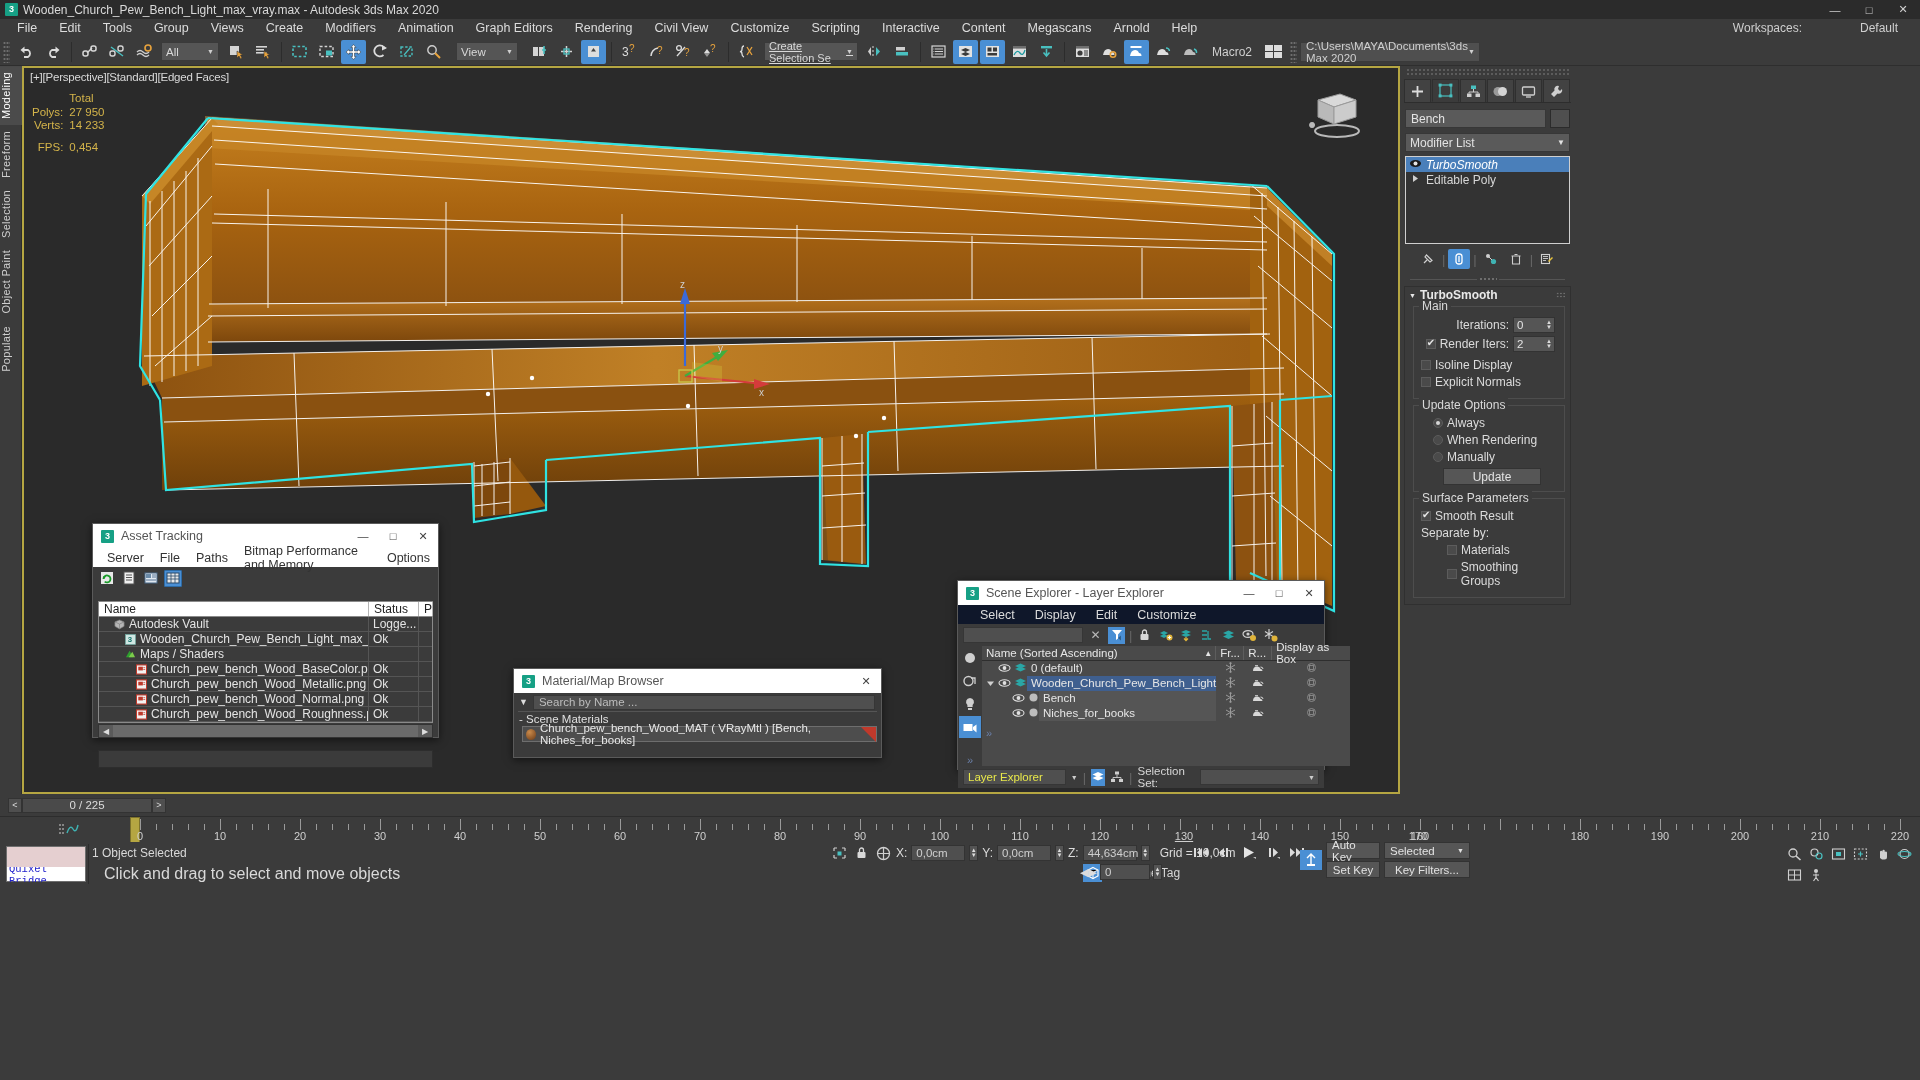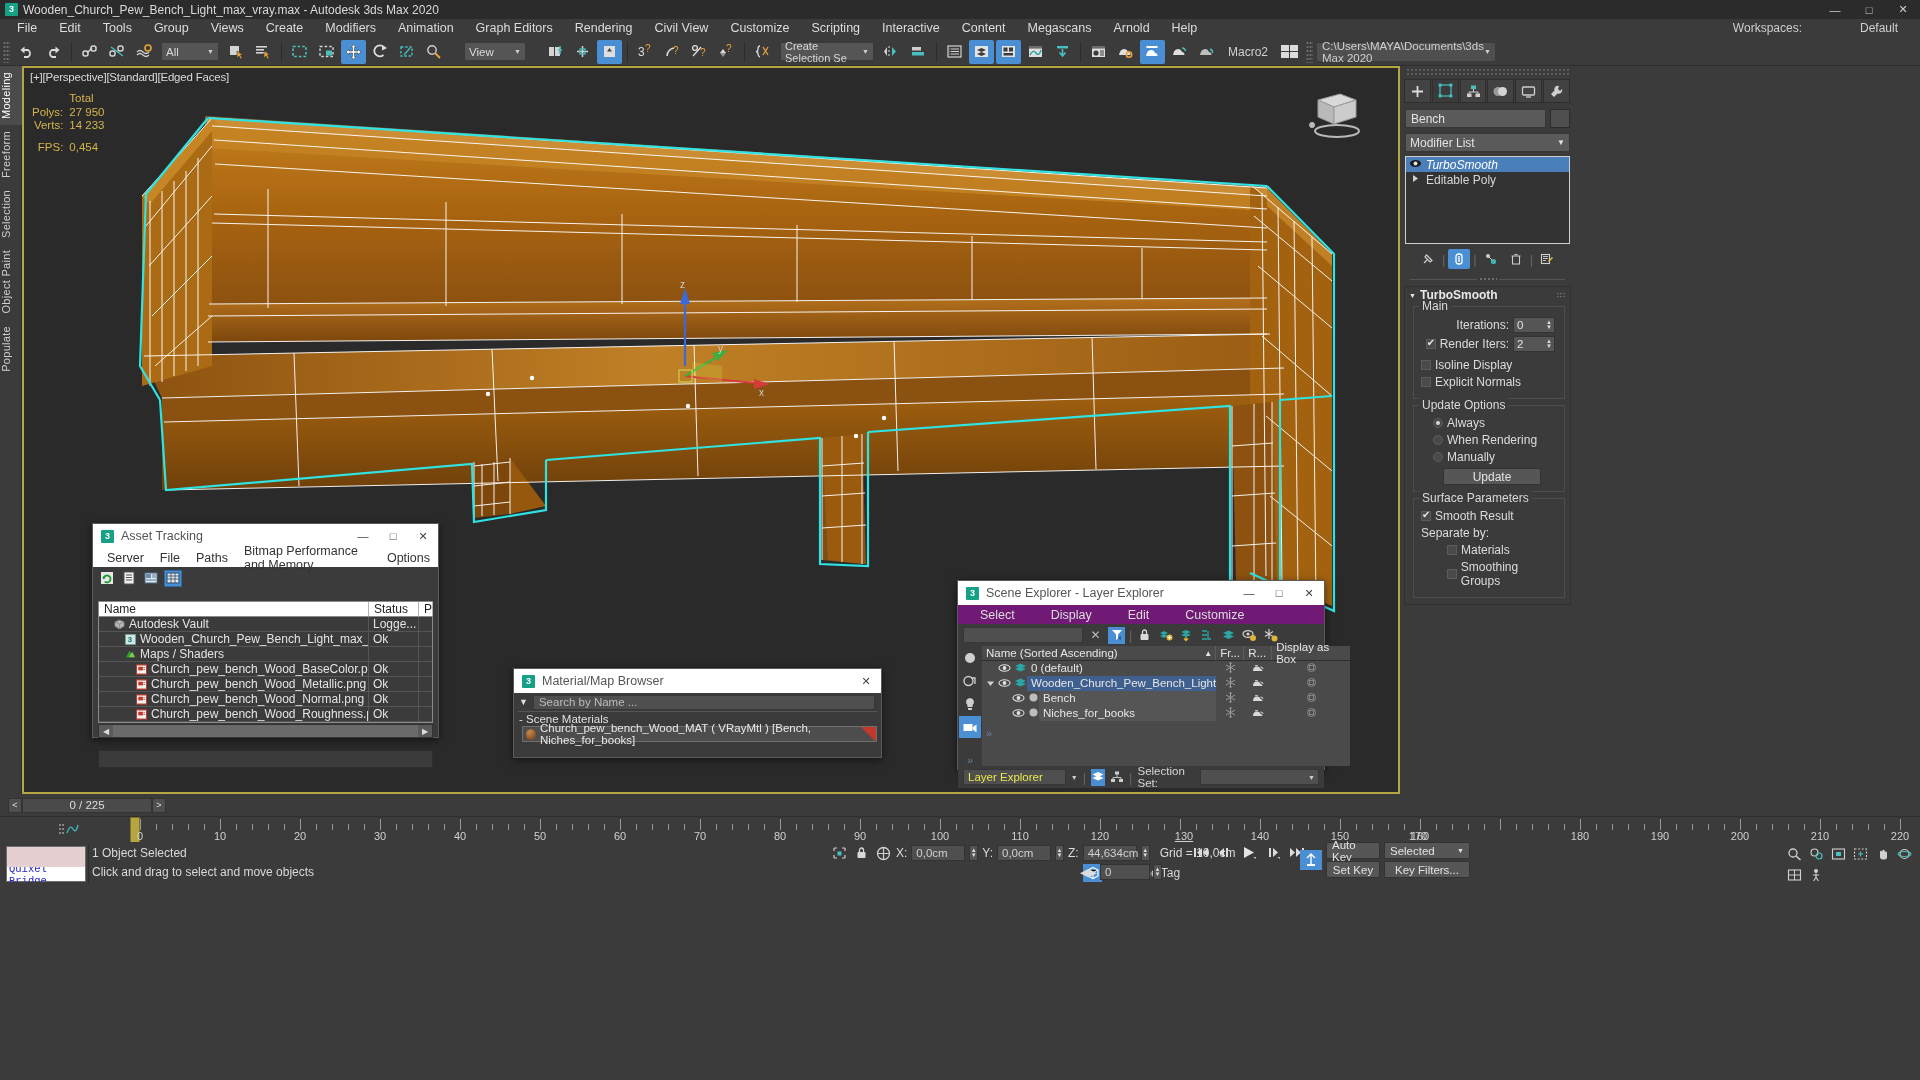--- a/index.html
+++ b/index.html
@@ -151,21 +151,21 @@
   .ruler{position:absolute;top:816px;left:0;width:1920px;height:26px;background:#3b3b3b;border-top:1px solid #2d2d2d;overflow:hidden;}
   .tick{position:absolute;bottom:12px;width:1px;background:#9a9a9a;}
   .ticklbl{position:absolute;bottom:0px;font-size:11px;color:#cfcfcf;transform:translateX(-50%);}
   .slider-handle{position:absolute;top:0;width:10px;height:26px;background:#b5a642;border:1px solid #7d722c;}
 
   .statusbar{position:absolute;top:842px;left:0;width:1920px;height:238px;background:#3b3b3b;}
   .quixel{position:absolute;left:6px;top:4px;width:80px;height:36px;background:#fff;border:1px solid #6e6e6e;}
   .quixel .top{height:20px;background:#e5cfd0;}
   .quixel .bot{height:15px;font-family:"Liberation Mono",monospace;font-size:10.5px;color:#2222cc;display:flex;align-items:center;padding-left:2px;overflow:hidden;}
   .st-msg1{position:absolute;left:92px;top:4px;font-size:12px;color:#d9d9d9;}
-  .st-msg2{position:absolute;left:92px;top:23px;font-size:12px;color:#d9d9d9;}
+  .st-msg2{position:absolute;left:104px;top:23px;font-size:16px;color:#d9d9d9;}
   .coordbar{position:absolute;left:830px;top:2px;display:flex;align-items:center;gap:4px;font-size:12px;color:#dcdcdc;}
   .cfield{height:16px;background:#4f4f4f;border:1px solid #333;width:54px;font-size:11.5px;color:#cfcfcf;display:flex;align-items:center;padding-left:4px;}
   .cspin{width:9px;height:16px;background:#545454;border:1px solid #333;display:flex;flex-direction:column;align-items:center;justify-content:center;font-size:6px;line-height:5px;color:#ddd;}
   .addtime{position:absolute;left:1083px;top:22px;display:flex;align-items:center;gap:5px;}
   .anim-ctrl{position:absolute;left:1190px;top:0px;display:flex;align-items:center;gap:2px;}
   .ac-btn{width:22px;height:20px;display:flex;align-items:center;justify-content:center;color:#dcdcdc;font-size:10px;}
   .autokey{position:absolute;left:1300px;top:0px;}
   .akbtn{height:17px;background:#565656;border:1px solid #333;color:#e2e2e2;font-size:11.5px;display:flex;align-items:center;justify-content:center;padding:0 5px;}
   .navicons{position:absolute;right:6px;top:2px;display:flex;gap:2px;flex-wrap:wrap;width:130px;}
   .nvi{width:20px;height:19px;display:flex;align-items:center;justify-content:center;}
@@ -291,21 +291,21 @@
           <rect x="2" y="3" width="11" height="9" fill="none" stroke="#49c0c0" stroke-width="1.4" stroke-dasharray="2.4 1.8"></rect>
           <path d="M5 11 L11 4" stroke="#49c0c0" stroke-width="1.2"></path>
         </svg>
     </div>
     <div class="tbi">
       <svg width="17" height="15" viewBox="0 0 17 15">
           <circle cx="6" cy="6" r="4.2" fill="none" stroke="#cfcfcf" stroke-width="1.4"></circle>
           <path d="M9 9 L14 14" stroke="#e8a33d" stroke-width="2"></path>
         </svg>
     </div>
-    <div class="tcombo" style="width:62px;margin:0 16px;">
+    <div class="tcombo" style="width:62px;margin:0 8px;">
       <span>View</span>
         <span class="ar">▼</span>
     </div>
     <div class="tbi">
       <svg width="17" height="15" viewBox="0 0 17 15">
           <rect x="2" y="3" width="5" height="9" fill="#d4d4d4"></rect>
           <rect x="8" y="3" width="5" height="9" fill="#d4d4d4"></rect>
           <path d="M13 2 v8 M11 6 h4" stroke="#49c0c0" stroke-width="1.6"></path>
         </svg>
     </div>
@@ -348,21 +348,21 @@
           <text x="8" y="8" font-size="10" fill="#e8a33d" font-family="Liberation Sans">?</text>
         </svg>
     </div>
     <div class="sep"></div>
     <div class="tbi">
       <svg width="17" height="15" viewBox="0 0 17 15">
           <path d="M6 2 q-2 0 -2 3 t-2 2.5 q2 0 2 2.5 t2 3" stroke="#dcdcdc" stroke-width="1.3" fill="none"></path>
           <path d="M9 3 L14 11 M14 3 L9 11" stroke="#e8a33d" stroke-width="1.3"></path>
         </svg>
     </div>
-    <div class="tcombo" style="width:94px;margin:0 4px;">
+    <div class="tcombo" style="width:94px;margin:0 4px;text-decoration:underline;">
       <span style="font-size:11px">Create Selection Se</span>
         <span class="ar">▼</span>
     </div>
     <div class="tbi">
       <svg width="17" height="15" viewBox="0 0 17 15">
           <path d="M6 2 v11" stroke="#bdbdbd" stroke-width="1.2" stroke-dasharray="2 2"></path>
           <path d="M4 3 L1 7.5 L4 12 Z" fill="#cfcfcf"></path>
           <path d="M9 3 L13 7.5 L9 12 Z" fill="#49c0c0"></path>
         </svg>
     </div>
@@ -983,21 +983,21 @@
   <div class="win" style="left:957px;top:580px;width:368px;height:190px;">
     <div class="win-tb">
       <div class="ic">3</div>
       <div class="ttl">Scene Explorer - Layer Explorer</div>
       <div class="btns">
         <div class="wb">—</div>
         <div class="wb">□</div>
         <div class="wb x">✕</div>
       </div>
     </div>
-    <div style="height:19px;background:#701a75;display:flex;align-items:center;padding-left:12px;gap:16px;" id="se-menu">
+    <div style="height:19px;background:#0f172a;display:flex;align-items:center;padding-left:12px;" id="se-menu">
         <div style="font-size: 12.5px; color: rgb(220, 220, 220); padding: 0px 10px;">Select</div>
         <div style="font-size: 12.5px; color: rgb(220, 220, 220); padding: 0px 10px;">Display</div>
         <div style="font-size: 12.5px; color: rgb(220, 220, 220); padding: 0px 10px;">Edit</div>
         <div style="font-size: 12.5px; color: rgb(220, 220, 220); padding: 0px 10px;">Customize</div>
       </div>
 
     <div class="se-toolbar">
       <div class="se-field"></div>
       <div class="se-ic">
           <span style="color:#bbb;font-size:12px">✕</span>

